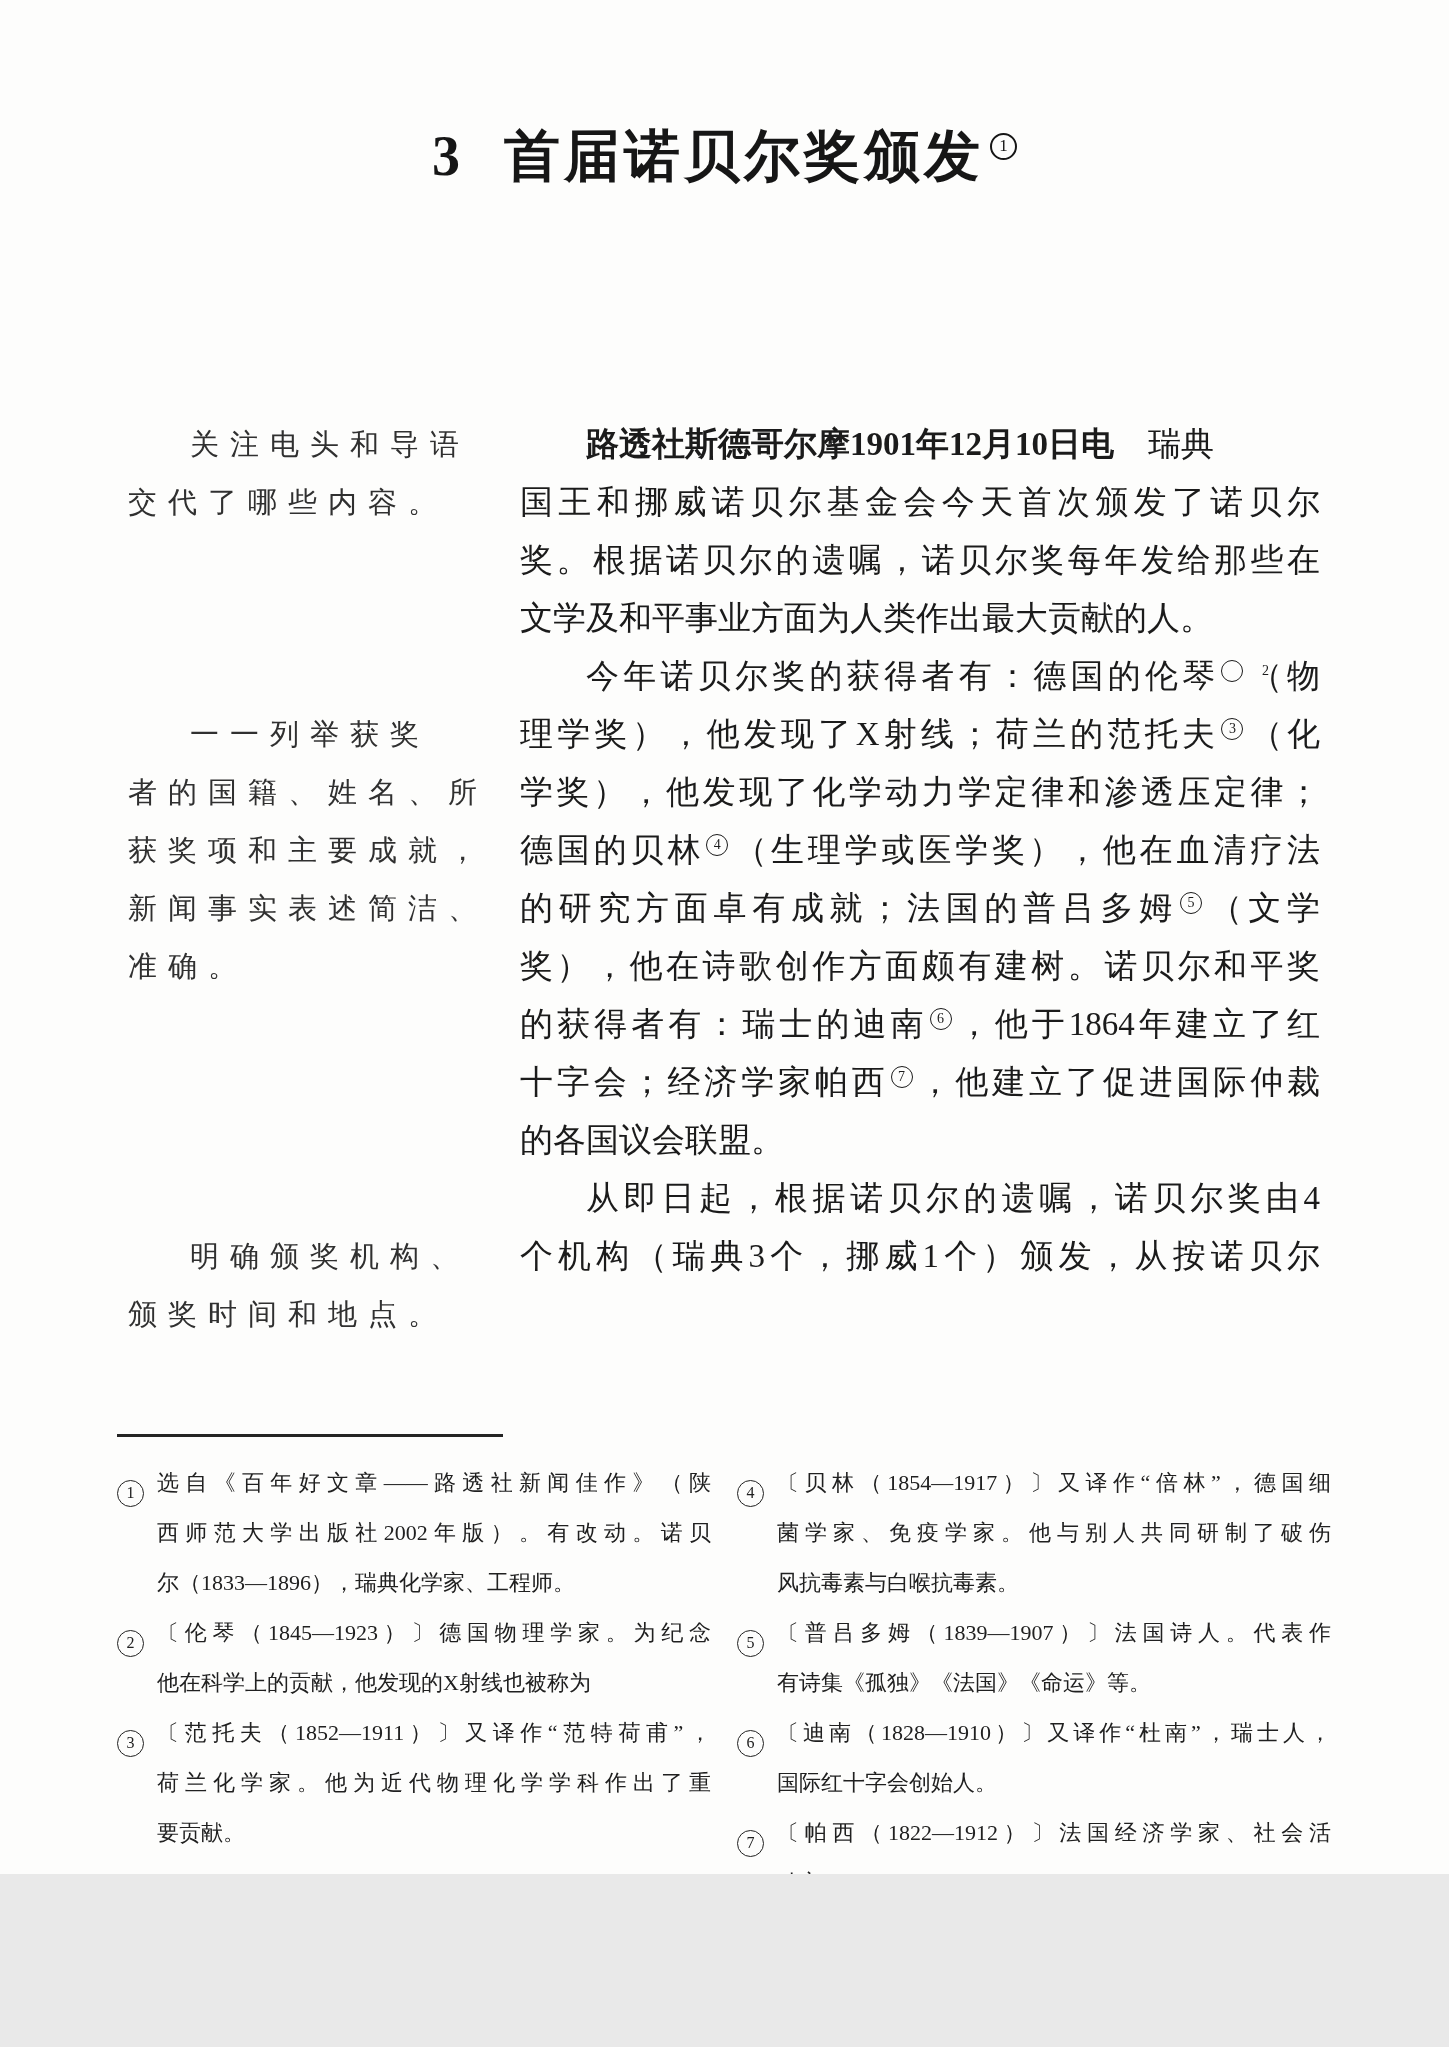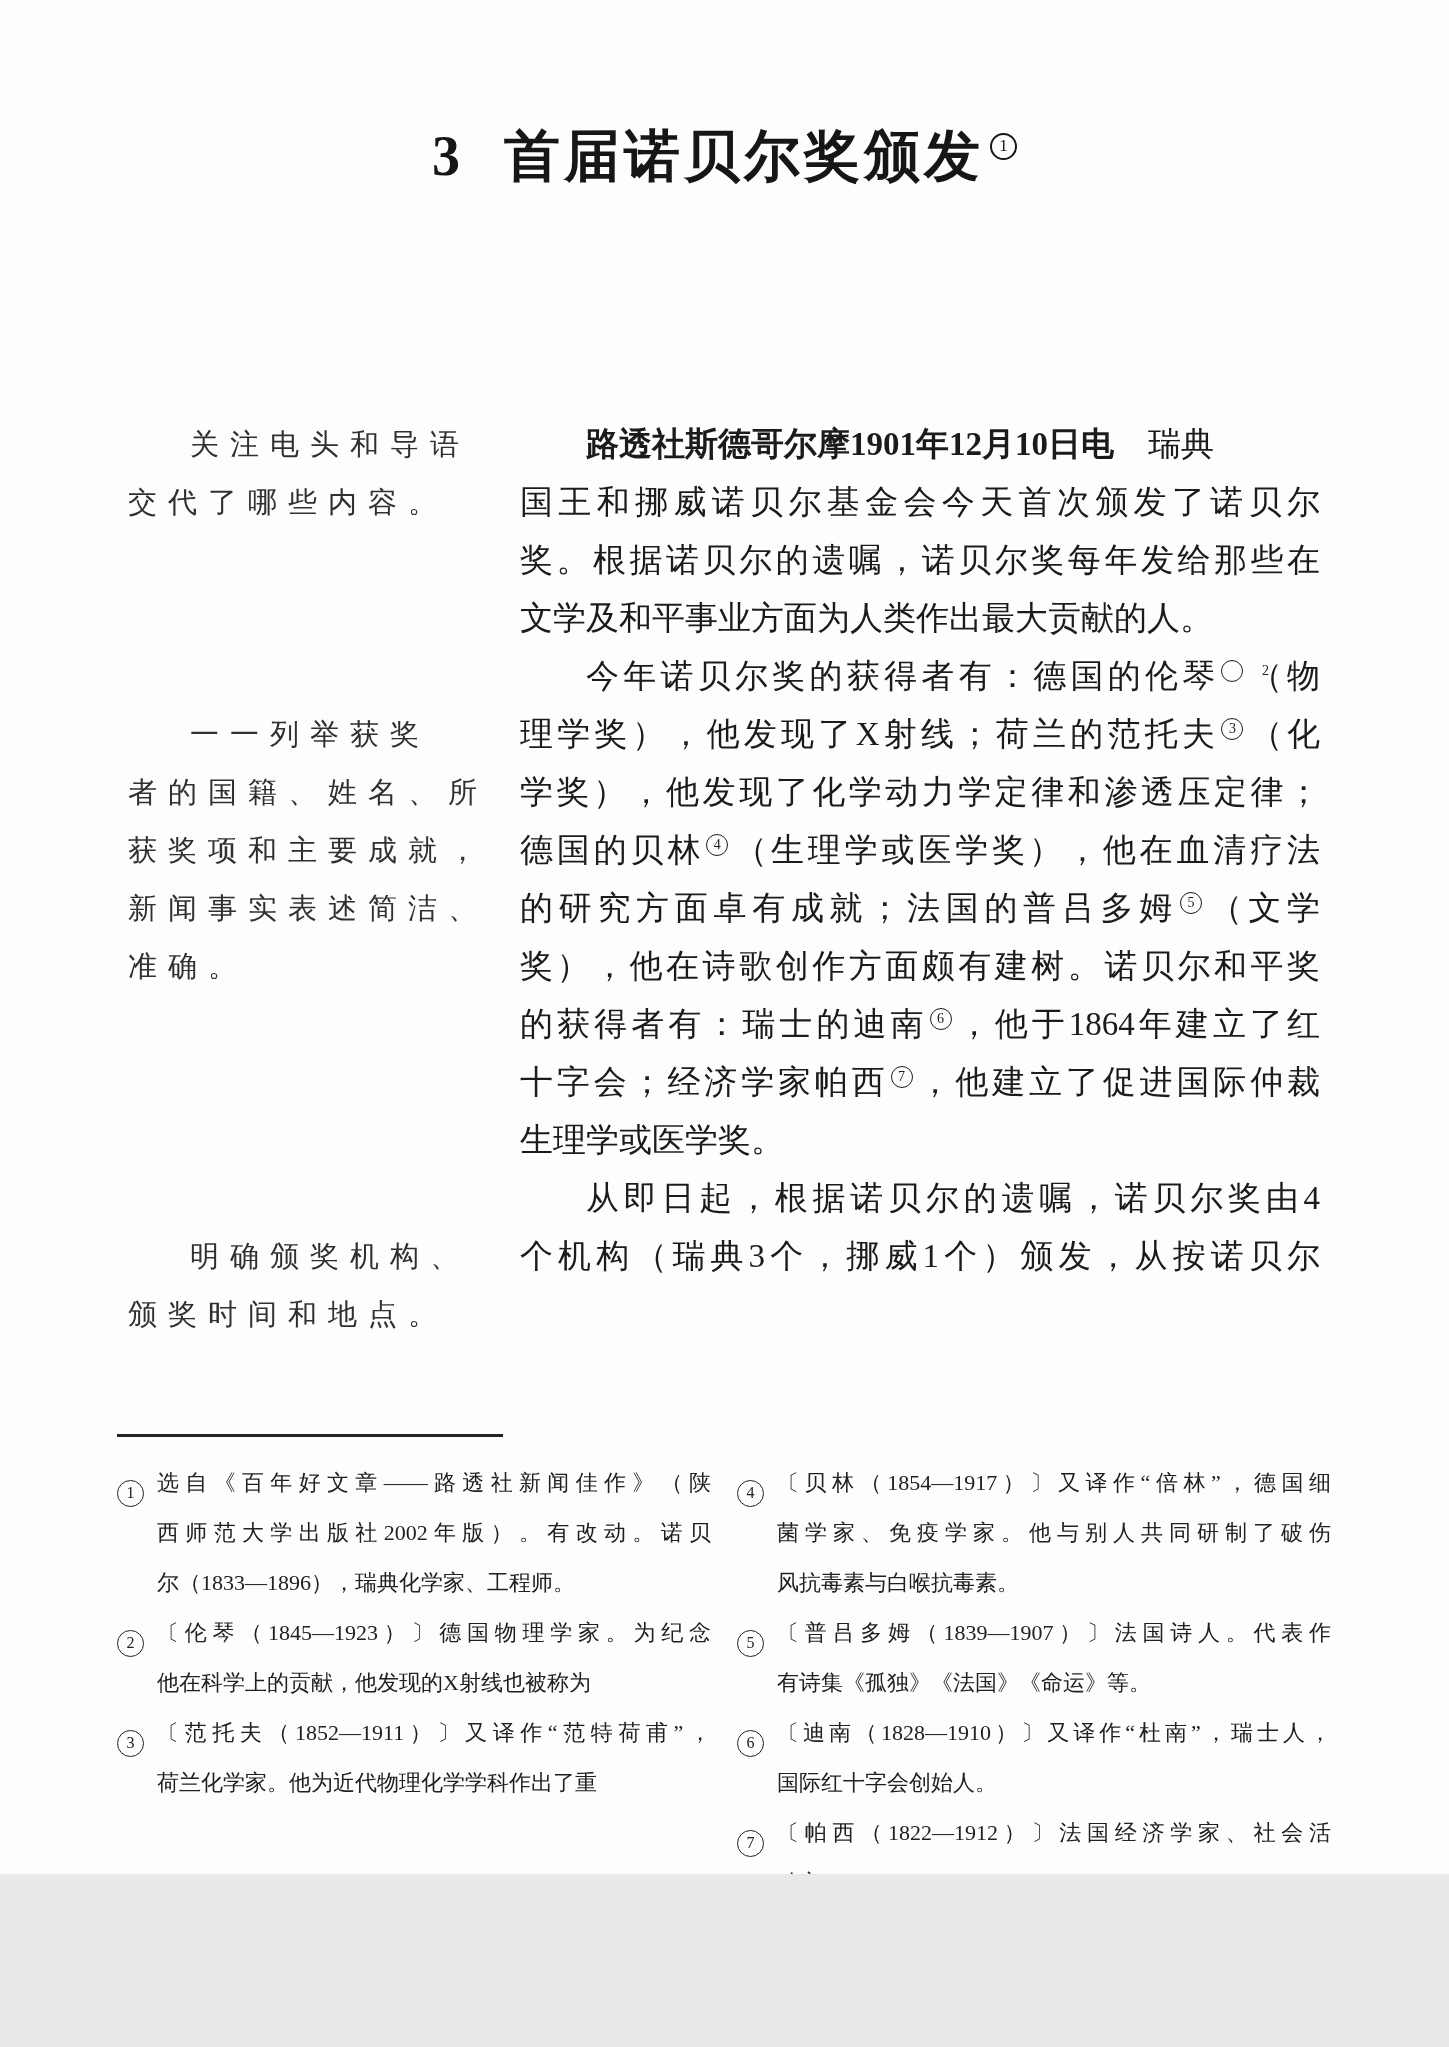--- a/index.html
+++ b/index.html
@@ -101,21 +101,21 @@
     <div class="bline circify">奖。根据诺贝尔的遗嘱，诺贝尔奖每年发给那些在</div>
     <div class="bline circify no-just">文学及和平事业方面为人类作出最大贡献的人。</div>
     <div class="bline circify indent">今年诺贝尔奖的获得者有：德国的伦琴<span class="circ">2</span>（物</div>
     <div class="bline circify">理学奖），他发现了X射线；荷兰的范托夫<span class="circ">3</span>（化</div>
     <div class="bline circify">学奖），他发现了化学动力学定律和渗透压定律；</div>
     <div class="bline circify">德国的贝林<span class="circ">4</span>（生理学或医学奖），他在血清疗法</div>
     <div class="bline circify">的研究方面卓有成就；法国的普吕多姆<span class="circ">5</span>（文学</div>
     <div class="bline circify">奖），他在诗歌创作方面颇有建树。诺贝尔和平奖</div>
     <div class="bline circify">的获得者有：瑞士的迪南<span class="circ">6</span>，他于1864年建立了红</div>
     <div class="bline circify">十字会；经济学家帕西<span class="circ">7</span>，他建立了促进国际仲裁</div>
-    <div class="bline circify no-just">生理学或医学奖。</div>
+    <div class="bline circify no-just">的各国议会联盟。</div>
     <div class="bline circify indent">从即日起，根据诺贝尔的遗嘱，诺贝尔奖由4</div>
     <div class="bline circify">个机构（瑞典3个，挪威1个）颁发，从按诺贝尔</div>
   </div>
 
   <div class="fn-divider"></div>
   <div class="footnotes">
     <div class="fn-col">
       <div class="fn-item">
         <div class="fn-marker circify"><span class="circ">1</span></div>
         <div class="fn-body">
@@ -129,20 +129,21 @@
         <div class="fn-body">
           <div class="fn-line">〔伦琴（1845—1923）〕德国物理学家。为纪念</div>
           <div class="fn-line">他在科学上的贡献，他发现的X射线也被称为</div>
         </div>
       </div>
       <div class="fn-item">
         <div class="fn-marker circify"><span class="circ">3</span></div>
         <div class="fn-body">
           <div class="fn-line">〔范托夫（1852—1911）〕又译作“范特荷甫”，</div>
           <div class="fn-line">荷兰化学家。他为近代物理化学学科作出了重</div>
+          <div class="fn-line">要贡献。</div>
         </div>
       </div>
     </div>
     <div class="fn-col">
       <div class="fn-item">
         <div class="fn-marker circify"><span class="circ">4</span></div>
         <div class="fn-body">
           <div class="fn-line">〔贝林（1854—1917）〕又译作“倍林”，德国细</div>
           <div class="fn-line">菌学家、免疫学家。他与别人共同研制了破伤</div>
           <div class="fn-line">风抗毒素与白喉抗毒素。</div>

